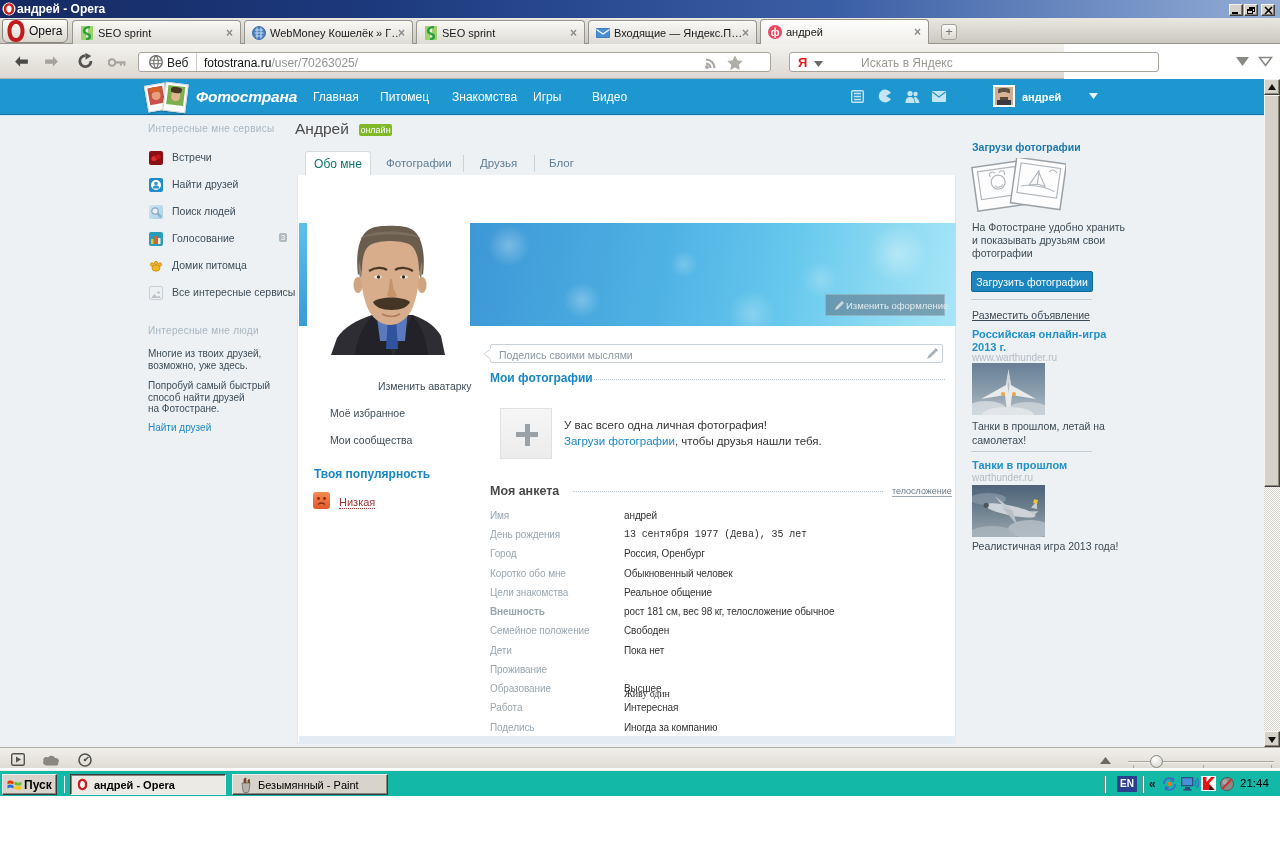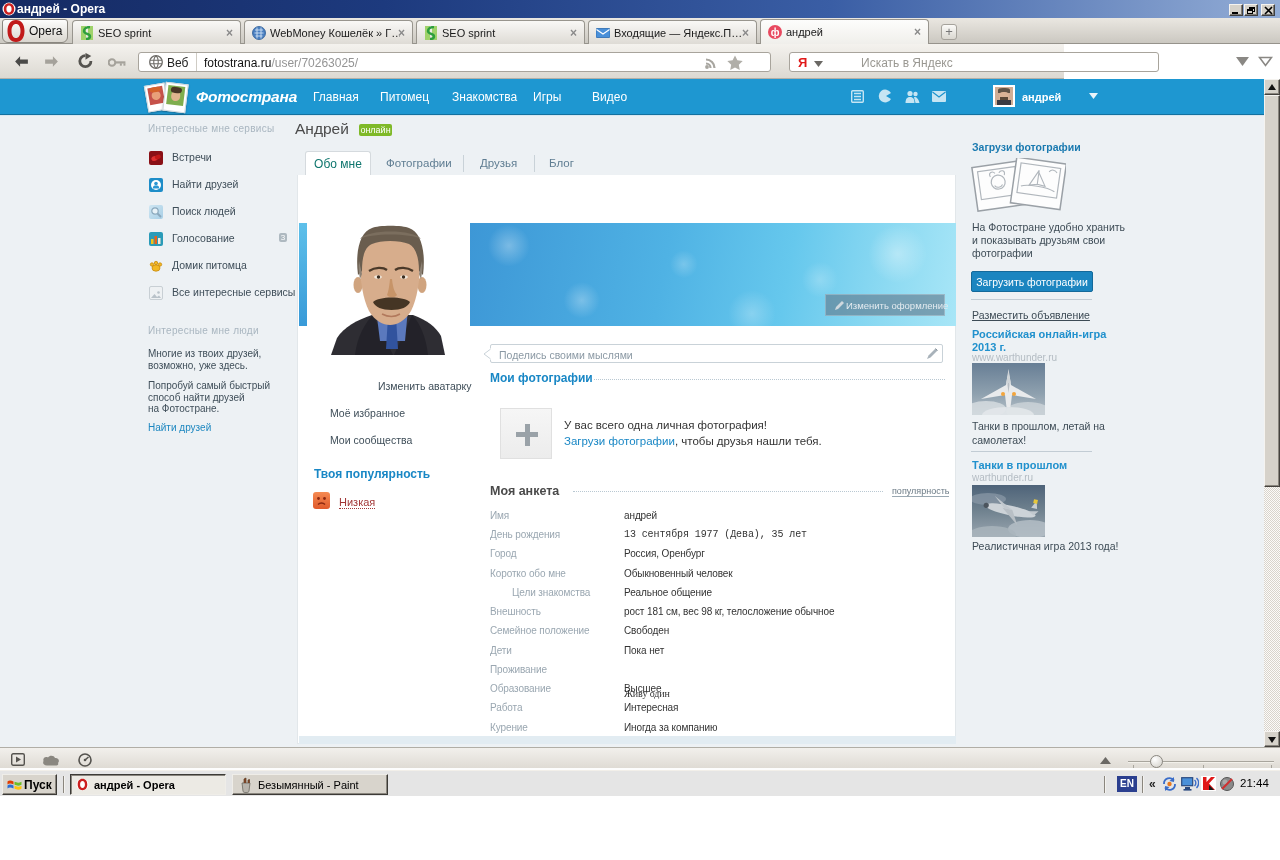--- a/index.html
+++ b/index.html
@@ -38,21 +38,21 @@
 .alabel{color:#9aa7b1;font-size:10px;letter-spacing:-0.1px;white-space:nowrap;}
 .avalue{color:#333;font-size:10px;letter-spacing:-0.1px;white-space:nowrap;}
 .rc{font-size:10.5px;color:#3d4b55;white-space:nowrap;}
 .rchead{color:#1a7ab0;font-weight:bold;font-size:10.5px;}
 .adtitle{color:#2191cd;font-weight:bold;font-size:11px;}
 .adurl{color:#b4bcc3;font-size:10px;}
 
 .sbtn{left:1264px;width:16px;height:16px;background:#d6d2ca;border-top:1px solid #f5f3ef;border-left:1px solid #f5f3ef;border-right:1px solid #45423e;border-bottom:1px solid #45423e;box-shadow:inset -1px -1px 0 #8a867e;}
 
 #statusbar{left:0;top:747px;width:1280px;height:23px;background:linear-gradient(#f2f0ec,#ddd9d2);border-top:1px solid #b1aea6;}
-#taskbar{left:0;top:770px;width:1280px;height:26px;background:#e5e5e5;border-top:1px solid #f2efe9;box-shadow:0 -2px 0 #fdfdfd;}
+#taskbar{left:0;top:770px;width:1280px;height:26px;background:#14b8a6;border-top:1px solid #f2efe9;box-shadow:0 -2px 0 #fdfdfd;}
 .tkbtn{top:3px;height:21px;border-top:1px solid #efede8;border-left:1px solid #efede8;border-right:1px solid #3c3a36;border-bottom:1px solid #3c3a36;box-shadow:inset -1px -1px 0 #8a867e;background:#d8d4cc;}
 .tkbtn.pressed{border-top:1px solid #3c3a36;border-left:1px solid #3c3a36;border-right:1px solid #efede8;border-bottom:1px solid #efede8;box-shadow:inset 1px 1px 0 #8a867e;background:#eceae4;}
 </style></head>
 <body>
 
 <div class="abs" id="titlebar">
   <svg class="abs" style="left:2px;top:2px" width="14" height="14" viewBox="0 0 14 14">
       <circle cx="7" cy="7" r="6.5" fill="#fff"></circle>
       <path d="M7 1.2 C3.8 1.2 1.8 3.6 1.8 7 C1.8 10.4 3.8 12.8 7 12.8 C10.2 12.8 12.2 10.4 12.2 7 C12.2 3.6 10.2 1.2 7 1.2 Z M7 3.4 C8.6 3.4 9.6 4.8 9.6 7 C9.6 9.2 8.6 10.6 7 10.6 C5.4 10.6 4.4 9.2 4.4 7 C4.4 4.8 5.4 3.4 7 3.4 Z" fill="#cc1f1f"></path>
     </svg>
@@ -339,44 +339,44 @@
     <div class="abs bluehead" style="left:192px;top:196px;">Мои фотографии</div>
     <div class="abs dots" style="left:296px;top:204px;width:351px;"></div>
     <div class="abs" style="left:202px;top:233px;width:52px;height:51px;background:linear-gradient(#f6f6f6,#ececec);border:1px solid #e0e0e0;">
         <div class="abs" style="left:15px;top:23px;width:22px;height:5px;background:#9aa2a8;"></div>
         <div class="abs" style="left:23.5px;top:14.5px;width:5px;height:22px;background:#9aa2a8;"></div>
       </div>
     <div class="abs" style="left:266px;top:244px;font-size:11.5px;color:#333;">У вас всего одна личная фотография!</div>
     <div class="abs" style="left:266px;top:260px;font-size:11.5px;color:#333;"><span style="color:#1987c5">Загрузи фотографии</span>, чтобы друзья нашли тебя.</div>
     <div class="abs" style="left:192px;top:309px;font-size:12.5px;font-weight:bold;color:#4a4a4a;">Моя анкета</div>
     <div class="abs dots" style="left:275px;top:316px;width:310px;"></div>
-    <div class="abs" style="left:594px;top:311px;font-size:9px;color:#6b7a85;border-bottom:1px solid #9aa8b2;">популярность</div>
+    <div class="abs" style="left:594px;top:311px;font-size:9px;color:#6b7a85;border-bottom:1px solid #9aa8b2;">телосложение</div>
     <div class="abs alabel" style="left:192px;top:335px;">Имя</div>
       <div class="abs avalue" style="left:326px;top:335px;">андрей</div>
     <div class="abs alabel" style="left:192px;top:354px;">День рождения</div>
       <div class="abs avalue" style="left:326px;top:354px;font-family:Liberation Mono, monospace;">13 сентября 1977 (Дева), 35 лет</div>
     <div class="abs alabel" style="left:192px;top:373px;">Город</div>
       <div class="abs avalue" style="left:326px;top:373px;">Россия, Оренбург</div>
     <div class="abs alabel" style="left:192px;top:393px;">Коротко обо мне</div>
       <div class="abs avalue" style="left:326px;top:393px;">Обыкновенный человек</div>
-    <div class="abs alabel" style="left:192px;top:412px;margin-left:22px;">Цели знакомства</div>
+    <div class="abs alabel" style="left:192px;top:412px;">Цели знакомства</div>
       <div class="abs avalue" style="left:326px;top:412px;">Реальное общение</div>
-    <div class="abs alabel" style="left:192px;top:431px;">Внешность</div>
+    <div class="abs alabel" style="left:192px;top:431px;font-weight:bold;">Внешность</div>
       <div class="abs avalue" style="left:326px;top:431px;">рост 181 см, вес 98 кг, телосложение обычное</div>
     <div class="abs alabel" style="left:192px;top:450px;">Семейное положение</div>
       <div class="abs avalue" style="left:326px;top:450px;">Свободен</div>
     <div class="abs alabel" style="left:192px;top:470px;">Дети</div>
       <div class="abs avalue" style="left:326px;top:470px;">Пока нет</div>
     <div class="abs alabel" style="left:192px;top:489px;">Проживание</div>
       <div class="abs avalue" style="left:326px;top:513px;font-family:Liberation Serif, serif;">Живу один</div>
     <div class="abs alabel" style="left:192px;top:508px;">Образование</div>
       <div class="abs avalue" style="left:326px;top:508px;">Высшее</div>
     <div class="abs alabel" style="left:192px;top:527px;">Работа</div>
       <div class="abs avalue" style="left:326px;top:527px;">Интересная</div>
-    <div class="abs alabel" style="left:192px;top:547px;">Курение</div>
+    <div class="abs alabel" style="left:192px;top:547px;">Поделись</div>
       <div class="abs avalue" style="left:326px;top:547px;">Иногда за компанию</div>
     <div class="abs" style="left:1px;top:561px;width:657px;height:8px;background:#e2ecf2;"></div>
   </div>
 
   <div class="abs rchead" style="left:972px;top:62px;">Загрузи фотографии</div>
   <svg class="abs" style="left:971px;top:79px" width="95" height="60" viewBox="0 0 95 60">
     <g transform="rotate(-8 28 30)">
         <rect x="4" y="6" width="48" height="44" fill="#fdfdfd" stroke="#9aa0a6" stroke-width="1.5"></rect>
         <rect x="9" y="11" width="38" height="28" fill="none" stroke="#b0b6bc" stroke-width="1.2"></rect>
         <circle cx="28" cy="24" r="7" fill="none" stroke="#b0b6bc" stroke-width="1.2"></circle>

